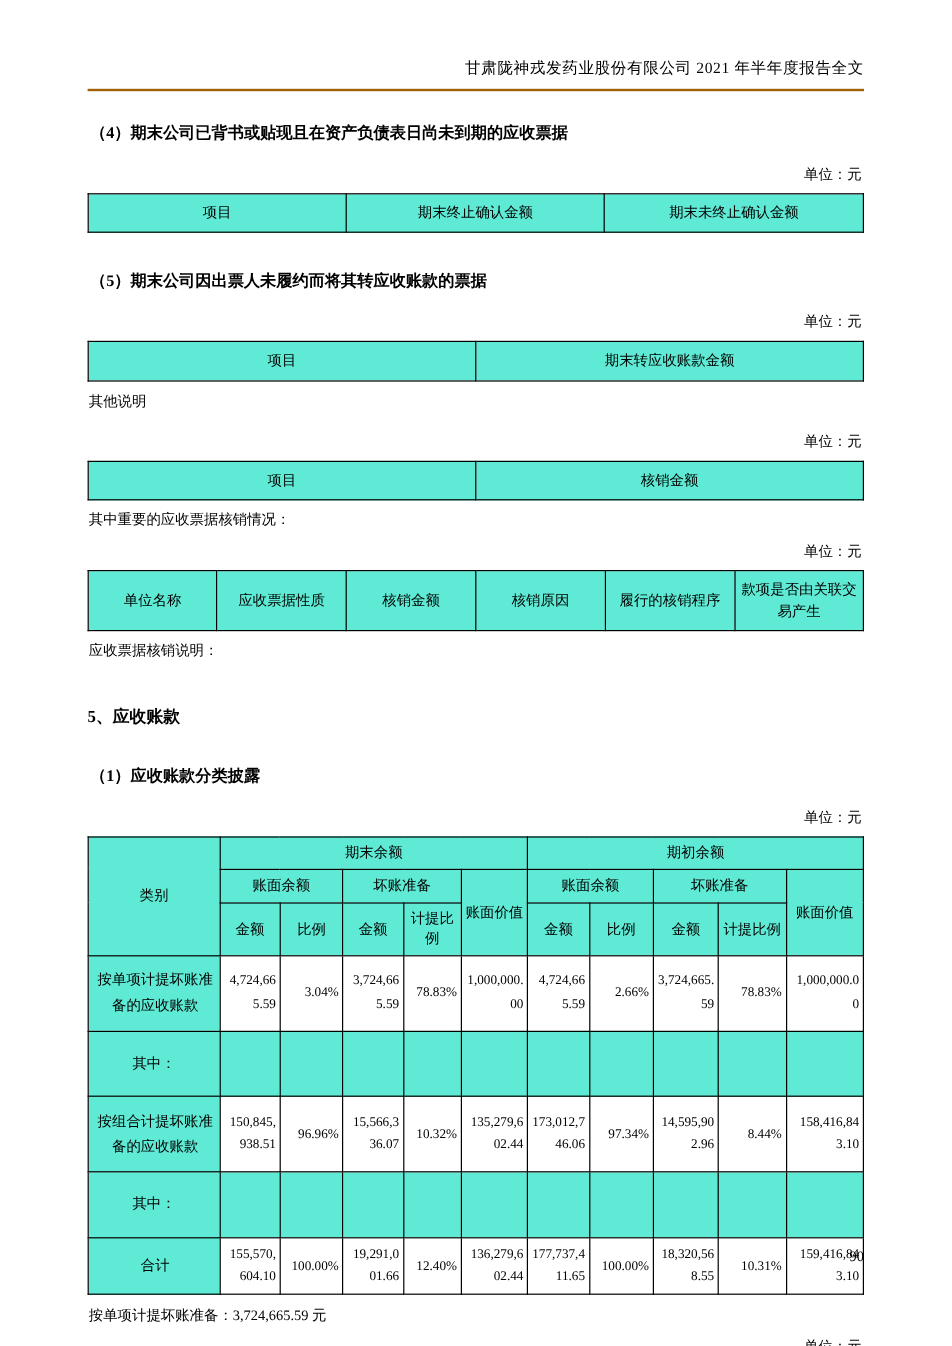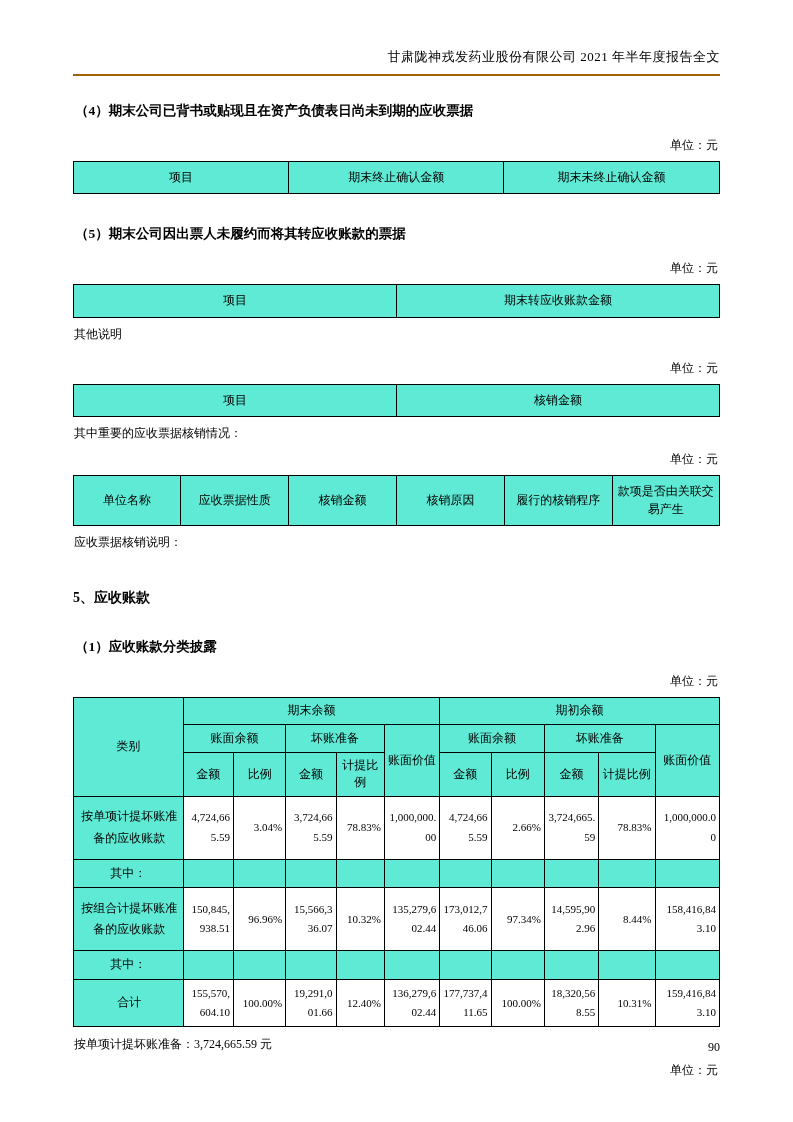--- a/index.html
+++ b/index.html
@@ -66,21 +66,21 @@
     line-height:1.8;
   }
   .ar .num{
     text-align:right;
     font-size:11px;
     word-break:break-all;
     padding-right:3px;
     line-height:1.75;
   }
   .ar .row-tall td{height:54px;}
-  .ar .row-thin td{height:14px;padding:3px;font-family:Liberation Serif, serif;}
+  .ar .row-thin td{height:14px;padding:16px;font-family:Liberation Serif, serif;}
   .ar .row-total td{height:30px;}
   .ar thead tr.h1 th{height:18px;}
   .ar thead tr.h2 th{height:19px;}
   .ar thead tr.h3 th{height:34px;}
   .footnote{
     font-size:12px;
     margin:9px 0 0 1px;
   }
   .page-num{
     position:absolute;

